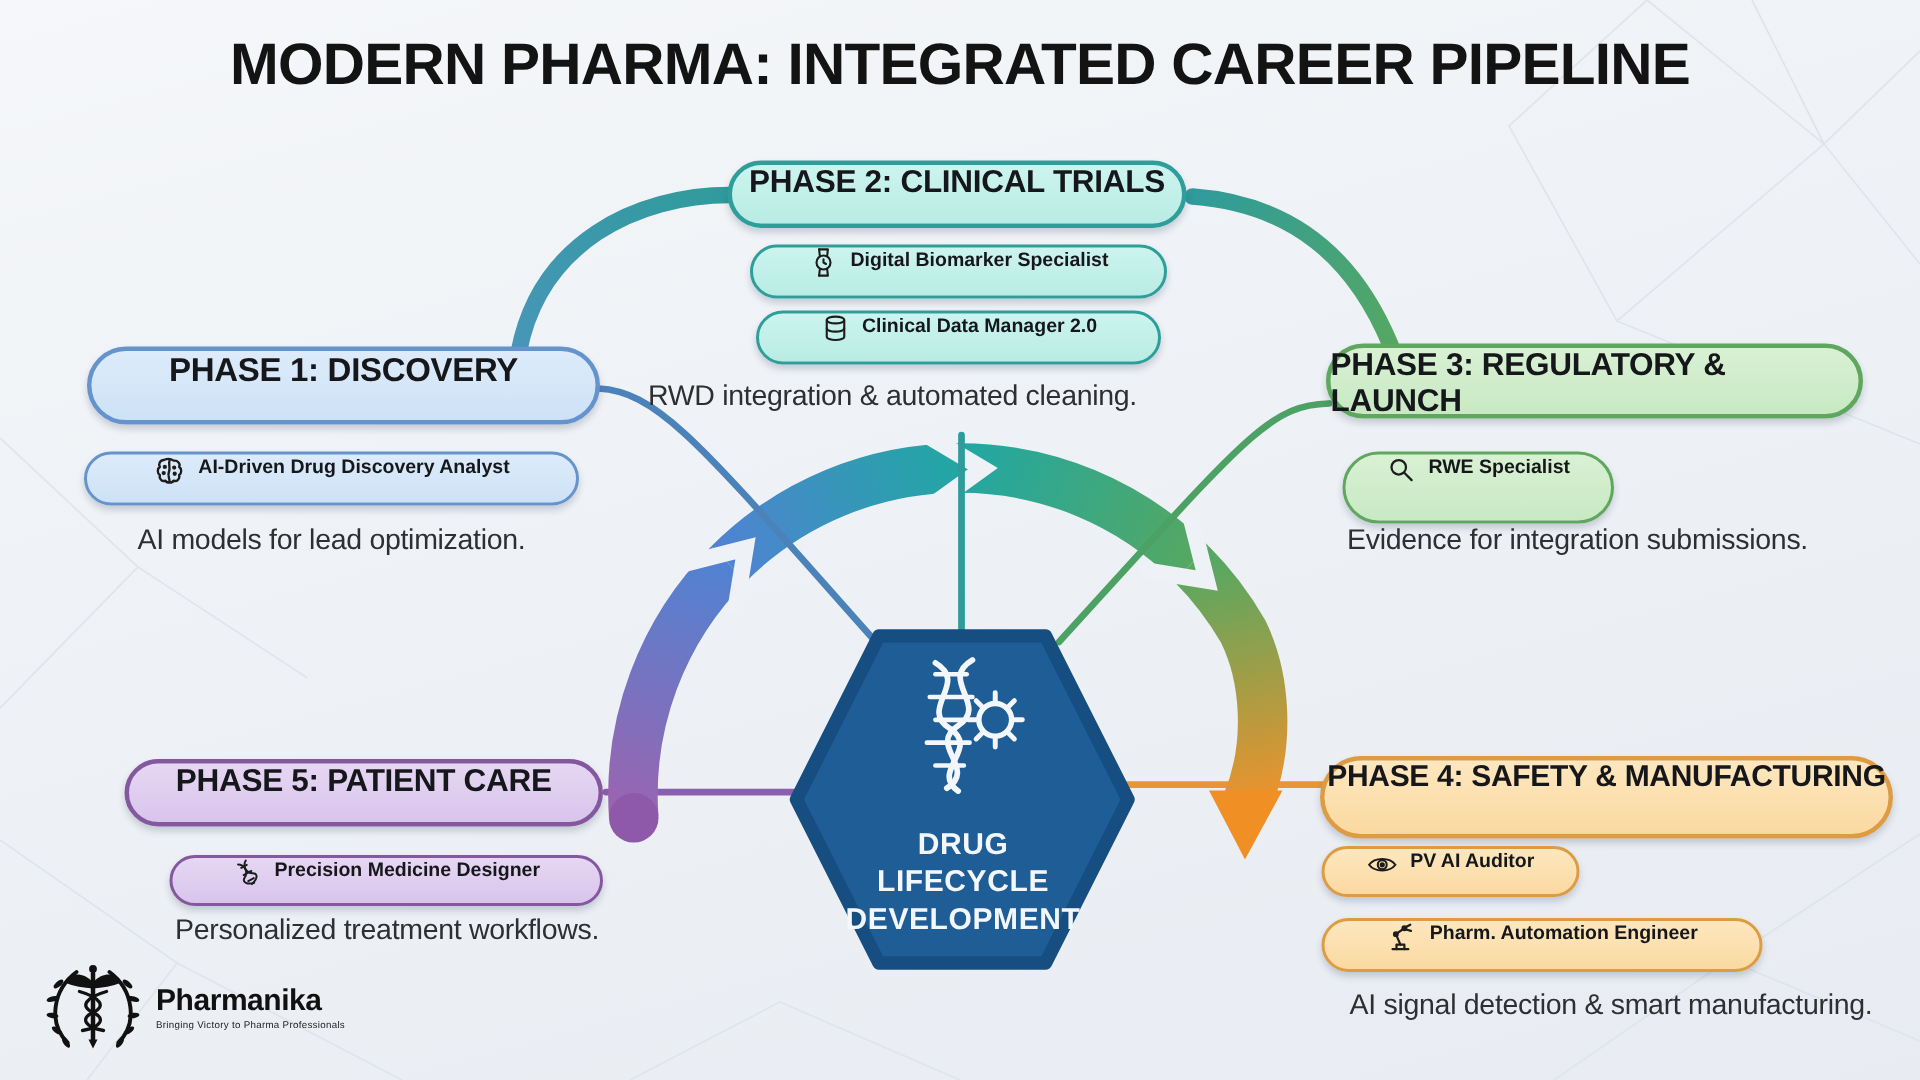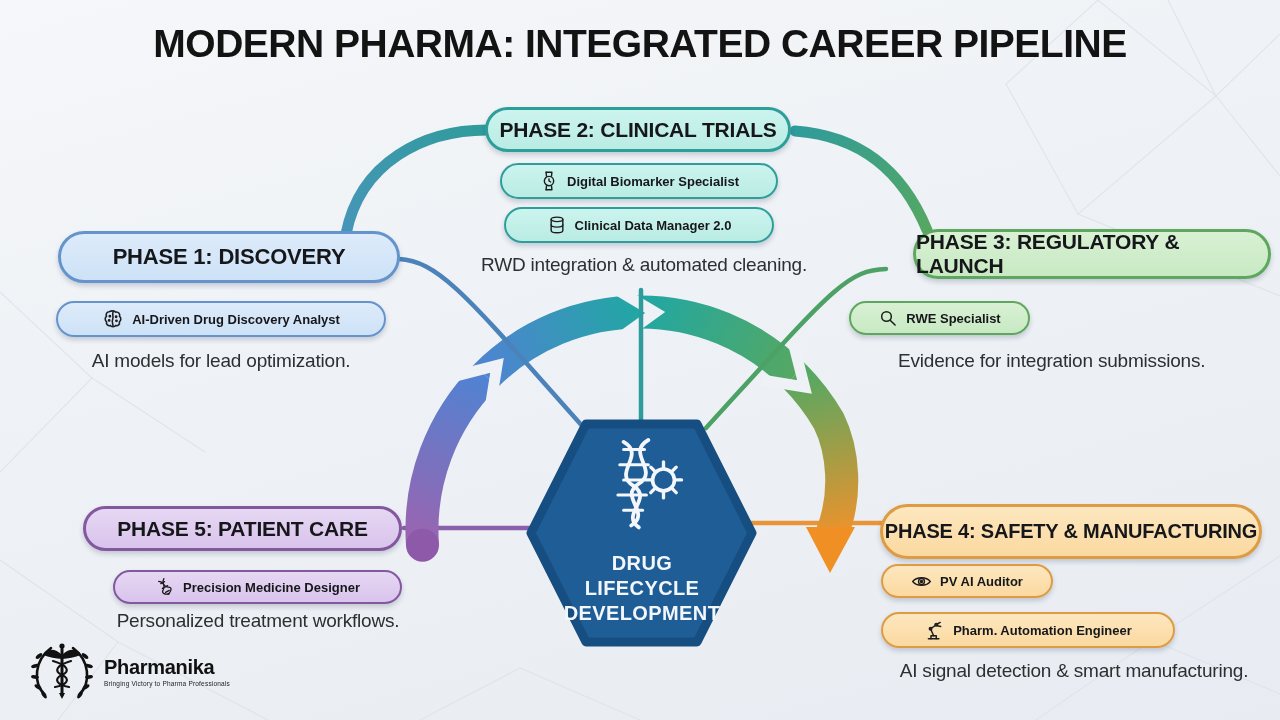--- a/index.html
+++ b/index.html
@@ -5,21 +5,21 @@
   html,body{margin:0;padding:0;background:#dfe3e8;}
   .stage{position:relative;width:1280px;height:720px;overflow:hidden;
     background:linear-gradient(165deg,#f5f7fa 0%,#eef1f5 45%,#e8ecf2 100%);
     font-family:"Liberation Sans",sans-serif;}
   #art{position:absolute;left:0;top:0;}
   .title{position:absolute;left:0;top:22px;width:100%;text-align:center;
     font-size:39px;font-weight:800;letter-spacing:-.5px;color:#131313;}
   .phase-pill{position:absolute;box-sizing:border-box;border-radius:999px;
     border:3px solid var(--border);
     background:linear-gradient(180deg,var(--fill2),var(--fill));
-    display:flex;align-items:center;justify-content:center;
+    display:flex;align-items:flex-start;justify-content:center;
     box-shadow:0 3px 5px rgba(45,65,95,.22);color:#16171a;font-weight:bold;}
   .hdr{font-size:21px;letter-spacing:-.2px;}
   .role-pill{border-width:2.5px;font-size:13px;gap:8px;padding:0 10px;}
   .role-pill .ricon{flex:0 0 auto;}
   .caption{position:absolute;font-size:19px;color:#2e2f31;letter-spacing:-.2px;}
   .hex-label{position:absolute;left:532px;top:551px;width:220px;text-align:center;
     color:#f3f7fb;font-weight:bold;font-size:20px;line-height:25px;letter-spacing:.4px;}
   .hex-label div{white-space:nowrap;}
   .logo{position:absolute;left:26px;top:640px;display:flex;align-items:center;}
   .logo-text{margin-left:6px;}
@@ -159,26 +159,26 @@
     <span>Digital Biomarker Specialist</span>
   </div>
   <div class="phase-pill role-pill" style="left: 504px; top: 207px; width: 270px; height: 36px; --fill: #b9ece4; --fill2: #ccf4ee; --border: #2e9e9a;">
     <svg class="ricon" width="20" height="20" viewBox="0 0 24 24" fill="none" stroke="#1d1d1d" stroke-width="1.7" stroke-linecap="round">
       <ellipse cx="12" cy="5.2" rx="7" ry="2.7"></ellipse>
       <path d="M 5 5.2 L 5 18.5 A 7 2.7 0 0 0 19 18.5 L 19 5.2"></path>
       <path d="M 5 11.8 A 7 2.7 0 0 0 19 11.8"></path>
     </svg>
     <span>Clinical Data Manager 2.0</span>
   </div>
-  <div class="caption" style="left:444px;top:254px;width:400px;text-align:center;">RWD integration &amp; automated cleaning.</div>
-
-  <div class="phase-pill hdr" style="left: 884px; top: 229px; width: 358px; height: 50px; margin-left: 29px; --fill: #c8e9c3; --fill2: #d8f1d3; --border: #5fa75e;">
+  <div class="caption" style="left:432px;top:254px;width:400px;text-align:left;">RWD integration &amp; automated cleaning.</div>
+
+  <div class="phase-pill hdr" style="left: 884px; top: 229px; width: 358px; height: 50px; --fill: #c8e9c3; --fill2: #d8f1d3; --border: #5fa75e;">
     <span>PHASE 3: REGULATORY &amp; LAUNCH</span>
   </div>
-  <div class="phase-pill role-pill" style="left: 849px; top: 301px; width: 181px; height: 34px; --fill: #c8e9c3; --fill2: #d8f1d3; --border: #5fa75e;">
+  <div class="phase-pill role-pill" style="left: 895px; top: 301px; width: 181px; height: 48px; --fill: #c8e9c3; --fill2: #d8f1d3; --border: #5fa75e;">
     <svg class="ricon" width="20" height="20" viewBox="0 0 24 24" fill="none" stroke="#1d1d1d" stroke-width="1.8" stroke-linecap="round">
       <circle cx="10.2" cy="10.2" r="5.8"></circle>
       <path d="M 14.6 14.6 L 20.5 20.5"></path>
     </svg>
     <span>RWE Specialist</span>
   </div>
   <div class="caption" style="left:898px;top:350px;width:360px;text-align:left;">Evidence for integration submissions.</div>
 
   <div class="phase-pill hdr" style="left: 880px; top: 504px; width: 382px; height: 55px; font-size: 20px; --fill: #fbd9a0; --fill2: #fde7bf; --border: #dd9b43;">
     <span>PHASE 4: SAFETY &amp; MANUFACTURING</span>

